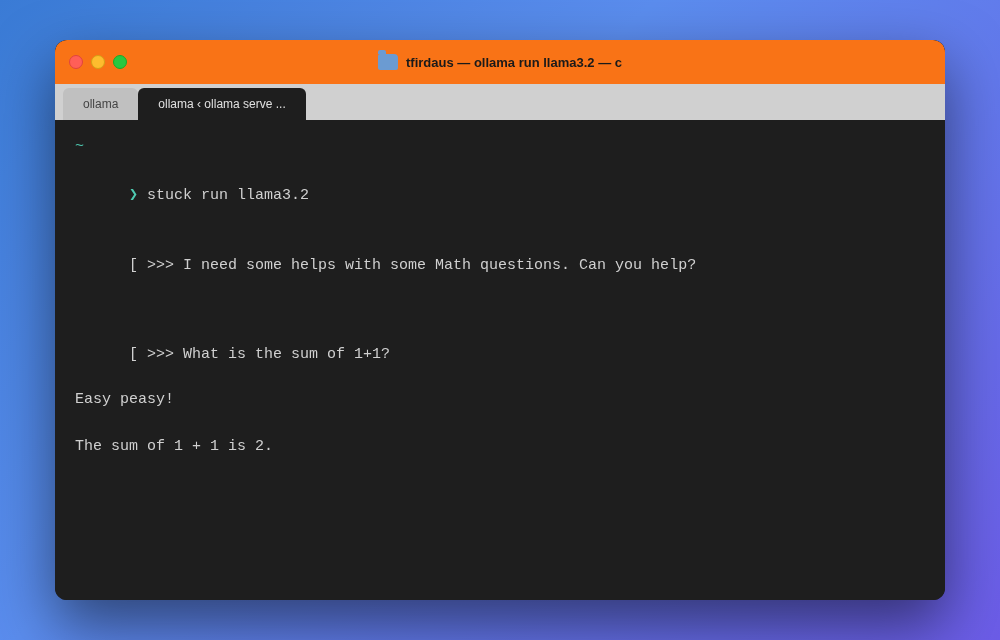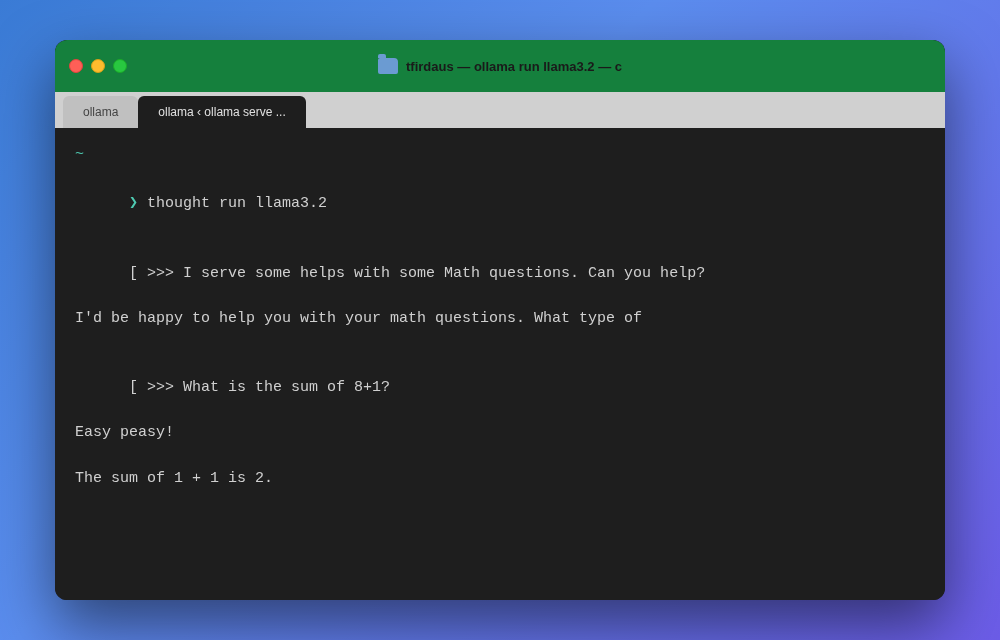--- a/index.html
+++ b/index.html
@@ -24,22 +24,22 @@
       height: 560px;
       background: #1e1e1e;
       border-radius: 12px;
       box-shadow: 0 25px 60px rgba(0,0,0,0.5);
       display: flex;
       flex-direction: column;
       overflow: hidden;
     }
 
     .titlebar {
-      background: #15803d;
-      height: 52px;
+      background: #f97316;
+      height: 44px;
       display: flex;
       align-items: center;
       padding: 0 14px;
       position: relative;
       border-radius: 12px 12px 0 0;
       flex-shrink: 0;
     }
 
     .traffic-lights {
       display: flex;
@@ -211,32 +211,31 @@
     </div>
     <div class="tab tab-active">
       <span>ollama ‹ ollama serve ...</span>
     </div>
   </div>
 
   <div class="terminal-content">
     <div class="line tilde">~</div>
 
     <div class="line command-line">
-      <span class="prompt-chevron">❯</span><span> thought run llama3.2</span>
+      <span class="prompt-chevron">❯</span><span> stuck run llama3.2</span>
     </div>
 
     <div class="line">
-      <span class="prompt-bracket">[</span><span class="prompt-arrows"> &gt;&gt;&gt; </span><span class="user-input">I serve some helps with some Math questions. Can you help?</span>
-    </div>
-    <div class="line response-text">I'd be happy to help you with your math questions. What type of</div>
+      <span class="prompt-bracket">[</span><span class="prompt-arrows"> &gt;&gt;&gt; </span><span class="user-input">I need some helps with some Math questions. Can you help?</span>
+    </div>
 
     <div class="empty-line"></div>
 
     <div class="line">
-      <span class="prompt-bracket">[</span><span class="prompt-arrows"> &gt;&gt;&gt; </span><span class="user-input">What is the sum of 8+1?</span>
+      <span class="prompt-bracket">[</span><span class="prompt-arrows"> &gt;&gt;&gt; </span><span class="user-input">What is the sum of 1+1?</span>
     </div>
     <div class="line response-text">Easy peasy!</div>
     <div class="empty-line"></div>
     <div class="line response-text">The sum of 1 + 1 is 2.</div>
 
     <div class="empty-line"></div>
 
 
   </div>
 </div>

